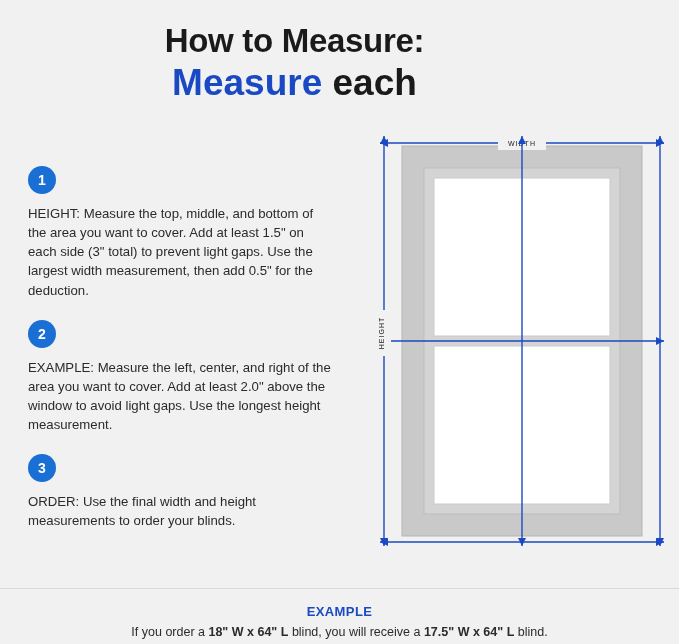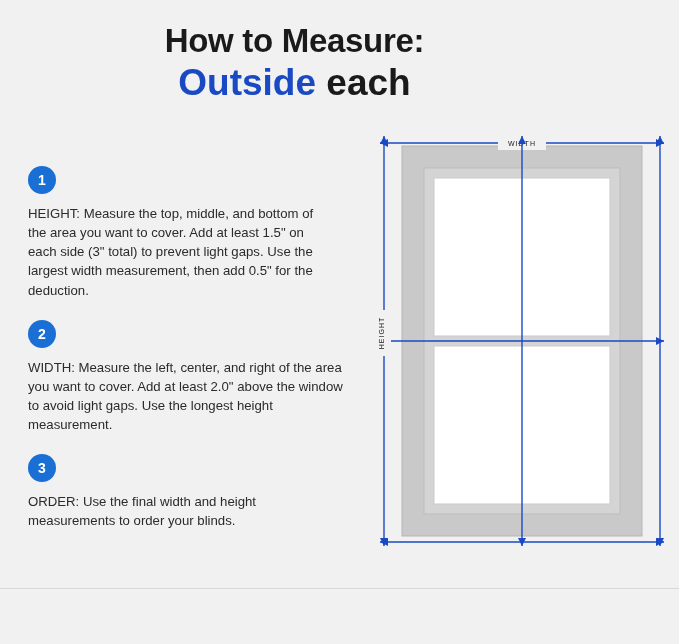--- a/index.html
+++ b/index.html
@@ -135,34 +135,34 @@
   }
 </style>
 </head>
 <body>
 
 <div class="page">
 
   <div class="title-block">
     <div class="title-line1">How to Measure:</div>
     <div class="title-line2">
-      <span class="title-accent">Outside</span><span class="title-rest"> each</span>
+      <span class="title-accent">Measure</span><span class="title-rest"> each</span>
     </div>
   </div>
 
   <div class="steps">
 
     <div class="step step1">
       <div class="badge">1</div>
       <div class="step-text"><span class="step-label">HEIGHT:</span><span> Measure the top, middle, and bottom of the area you want to cover. Add at least 1.5" on each side (3" total) to prevent light gaps. Use the largest width measurement, then add 0.5" for the deduction.</span></div>
     </div>
 
     <div class="step step2">
       <div class="badge">2</div>
-      <div class="step-text"><span class="step-label">WIDTH:</span><span> Measure the left, center, and right of the area you want to cover. Add at least 2.0" above the window to avoid light gaps. Use the longest height measurement.</span></div>
+      <div class="step-text"><span class="step-label">EXAMPLE:</span><span> Measure the left, center, and right of the area you want to cover. Add at least 2.0" above the window to avoid light gaps. Use the longest height measurement.</span></div>
     </div>
 
     <div class="step step3">
       <div class="badge">3</div>
       <div class="step-text"><span class="step-label">ORDER:</span><span> Use the final width and height measurements to order your blinds.</span></div>
     </div>
 
   </div>
 
   <div class="diagram">
@@ -200,14 +200,18 @@
       <polygon points="288,8 284,16 292,16" fill="#1a49c4"></polygon>
       <polygon points="288,418 284,410 292,410" fill="#1a49c4"></polygon>
 
       <line x1="8" y1="414" x2="292" y2="414" stroke="#1a49c4" stroke-width="1.4"></line>
       <polygon points="8,414 16,410 16,418" fill="#1a49c4"></polygon>
       <polygon points="292,414 284,410 284,418" fill="#1a49c4"></polygon>
     </svg>
   </div>
 
   <div class="footer-divider"></div>
+  <div class="footer">
+    <div class="footer-title">EXAMPLE</div>
+    <div class="footer-text"><span>If you order a </span><b>18" W x 64" L</b><span> blind, you will receive a </span><b>17.5" W x 64" L</b><span> blind.</span></div>
+  </div>
 
 </div>
 
 </body></html>

